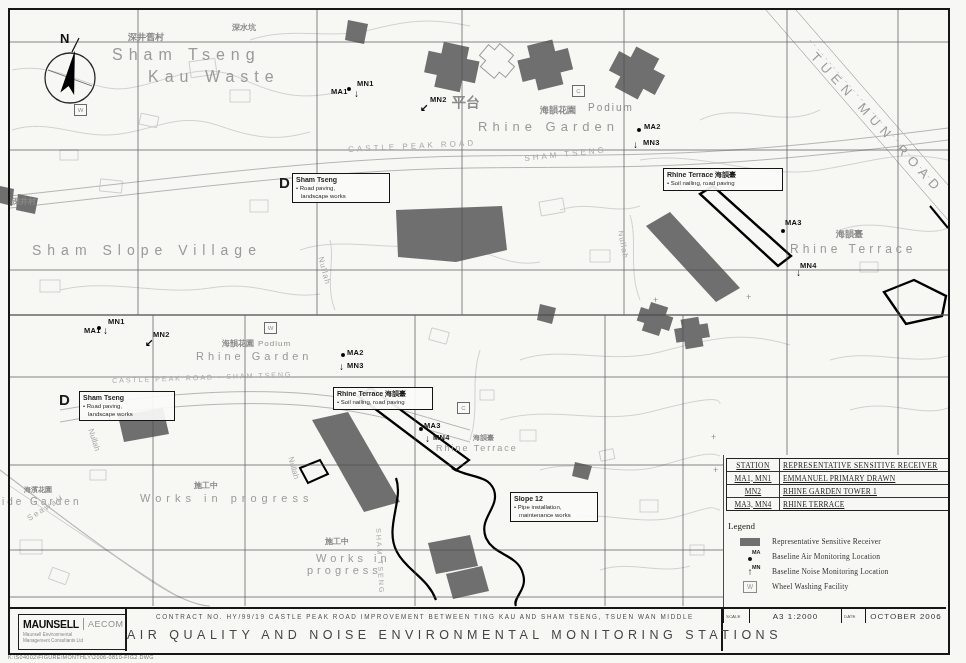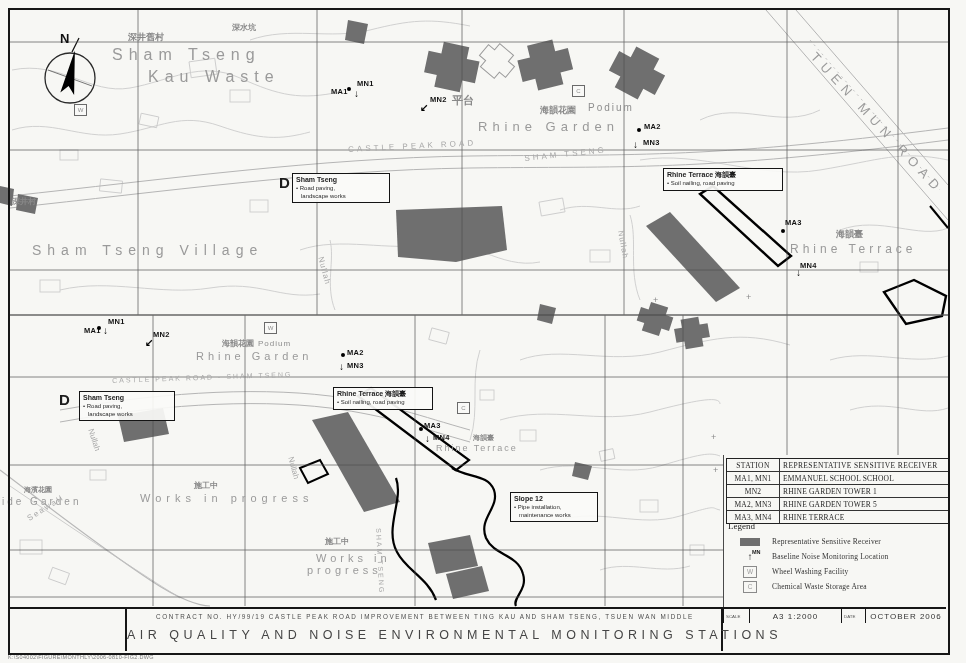--- a/index.html
+++ b/index.html
@@ -25,21 +25,21 @@
   .callout{position:absolute;border:1.6px solid #141414;background:rgba(250,250,247,.93);
         padding:2px 3px 2px 3px;}
   .callout .co-title{font-size:7px;font-weight:bold;color:#1d1d1d;line-height:1.25;}
   .callout .co-line{font-size:6px;color:#2c2c2c;line-height:1.3;white-space:pre;}
   
   .legend-panel{position:absolute;left:723px;top:455px;width:227px;height:152px;background:#f7f7f4;
         border-left:1px solid #4a4a4a;font-family:"Liberation Serif",serif;}
   .rsr-table{position:absolute;left:2px;top:3px;width:221px;border:1.6px solid #222;border-collapse:collapse;}
   .rsr-table .tr{display:grid;grid-template-columns:52px 1fr;border-bottom:1px solid #333;}
   .rsr-table .tr:last-child{border-bottom:none;}
-  .rsr-table .td{font-size:7.5px;color:#1f1f1f;padding:1.5px 3px;letter-spacing:.2px;border-left:1px solid #333;}
+  .rsr-table .td{font-size:7.5px;color:#1f1f1f;padding:1.5px 3px;letter-spacing:.2px;border-left:1px solid #333;text-decoration:underline;}
   .rsr-table .td:first-child{border-left:none;text-align:center;}
   .legend-list{position:absolute;left:4px;top:66px;width:220px;}
   .legend-title{font-size:9px;color:#222;margin-bottom:3px;}
   .legend-item{display:flex;align-items:center;height:15px;}
   .lg-sym{width:44px;display:flex;justify-content:center;align-items:center;position:relative;height:14px;}
   .lg-text{font-size:7.5px;color:#333;letter-spacing:.2px;}
   .sym-receiver{width:20px;height:8px;background:#6f6f6f;}
   .sym-air-dot{width:4px;height:4px;background:#111;border-radius:50%;margin-top:5px;}
   .sym-arrow{font-size:10px;font-weight:bold;color:#111;font-family:"Liberation Sans",sans-serif;line-height:1;}
   .sym-tag{position:absolute;left:24px;top:-1px;font-size:5.5px;font-weight:bold;color:#222;
@@ -205,28 +205,28 @@
       <line x1="10" y1="597" x2="948" y2="597"></line>
     </g>
   </svg>
 
   <div id="label-layer">
       <div class="lbl nmark" style="left: 60px; top: 32px; font-size: 13px; letter-spacing: 0px; transform: none;">N</div>
       <div class="lbl cn" style="left: 128px; top: 33px; font-size: 9px; letter-spacing: 0px; transform: none;">深井舊村</div>
       <div class="lbl big" style="left: 112px; top: 47px; font-size: 16px; letter-spacing: 6px; transform: none;">Sham Tseng</div>
       <div class="lbl big" style="left: 148px; top: 69px; font-size: 16px; letter-spacing: 6px; transform: none;">Kau Waste</div>
       <div class="lbl cn" style="left: 232px; top: 24px; font-size: 8px; letter-spacing: 0px; transform: none;">深水坑</div>
-      <div class="lbl cn" style="left: 452px; top: 95px; font-size: 11px; letter-spacing: 0px; transform: none;">平台</div>
+      <div class="lbl cn" style="left: 452px; top: 95px; font-size: 14px; letter-spacing: 0px; transform: none;">平台</div>
       <div class="lbl cn" style="left: 540px; top: 106px; font-size: 9px; letter-spacing: 0px; transform: none;">海韻花園</div>
       <div class="lbl mid" style="left: 588px; top: 103px; font-size: 10px; letter-spacing: 2px; transform: none;">Podium</div>
       <div class="lbl big" style="left: 478px; top: 120px; font-size: 13px; letter-spacing: 5px; transform: none;">Rhine Garden</div>
       <div class="lbl road" style="left: 348px; top: 146px; font-size: 8px; letter-spacing: 3px; transform: rotate(-3deg);">CASTLE PEAK ROAD</div>
       <div class="lbl road" style="left: 524px; top: 155px; font-size: 8px; letter-spacing: 3px; transform: rotate(-6deg);">SHAM TSENG</div>
       <div class="lbl big" style="left: 818px; top: 50px; font-size: 13px; letter-spacing: 6px; transform: rotate(47deg);">TUEN MUN ROAD</div>
-      <div class="lbl big" style="left: 32px; top: 243px; font-size: 14px; letter-spacing: 6px; transform: none;">Sham Tseng Village</div>
+      <div class="lbl big" style="left: 32px; top: 243px; font-size: 14px; letter-spacing: 6px; transform: none;">Sham Slope Village</div>
       <div class="lbl cn" style="left: 12px; top: 198px; font-size: 8px; letter-spacing: 0px; transform: none; text-align: center;">深井村</div>
       <div class="lbl cn" style="left: 836px; top: 230px; font-size: 9px; letter-spacing: 0px; transform: none;">海韻臺</div>
       <div class="lbl big" style="left: 790px; top: 243px; font-size: 12px; letter-spacing: 4px; transform: none;">Rhine Terrace</div>
       <div class="lbl road" style="left: 324px; top: 256px; font-size: 8px; letter-spacing: 1px; transform: rotate(75deg);">Nullah</div>
       <div class="lbl road" style="left: 624px; top: 230px; font-size: 8px; letter-spacing: 1px; transform: rotate(80deg);">Nullah</div>
       <div class="lbl dmark" style="left: 279px; top: 175px; font-size: 15px; letter-spacing: 0px; transform: none;">D</div>
       <div class="lbl plusmark" style="left: 653px; top: 296px; font-size: 9px; letter-spacing: 0px; transform: none;">+</div>
       <div class="lbl plusmark" style="left: 746px; top: 293px; font-size: 9px; letter-spacing: 0px; transform: none;">+</div>
       <div class="st-label" style="left: 331px; top: 88px;">MA1</div>
       <div class="st-dot" style="left: 347px; top: 87px;"></div>
@@ -306,71 +306,79 @@
     </div>
 
   <div class="legend-panel">
     <div class="rsr-table" id="rsr-table">
         <div class="tr">
           <div class="td" style="letter-spacing: 0.4px;">STATION</div>
           <div class="td" style="letter-spacing: 0.4px;">REPRESENTATIVE SENSITIVE RECEIVER</div>
         </div>
         <div class="tr">
           <div class="td">MA1, MN1</div>
-          <div class="td">EMMANUEL SCHOOL SCHOOL</div>
+          <div class="td">EMMANUEL PRIMARY DRAWN</div>
         </div>
         <div class="tr">
           <div class="td">MN2</div>
           <div class="td">RHINE GARDEN TOWER 1</div>
-        </div>
-        <div class="tr">
-          <div class="td">MA2, MN3</div>
-          <div class="td">RHINE GARDEN TOWER 5</div>
         </div>
         <div class="tr">
           <div class="td">MA3, MN4</div>
           <div class="td">RHINE TERRACE</div>
         </div>
       </div>
     <div class="legend-list">
       <div class="legend-title">Legend</div>
       <div id="legend-items">
           <div class="legend-item">
             <div class="lg-sym">
               <div class="sym-receiver"></div>
             </div>
             <div class="lg-text">Representative Sensitive Receiver</div>
+          </div>
+          <div class="legend-item">
+            <div class="lg-sym">
+              <div class="sym-air-dot"></div>
+              <span class="sym-tag">MA</span>
+            </div>
+            <div class="lg-text">Baseline Air Monitoring Location</div>
           </div>
           <div class="legend-item">
             <div class="lg-sym">
               <div class="sym-arrow">↑</div>
               <span class="sym-tag">MN</span>
             </div>
             <div class="lg-text">Baseline Noise Monitoring Location</div>
           </div>
           <div class="legend-item">
             <div class="lg-sym">
               <div class="sym-box">W</div>
             </div>
             <div class="lg-text">Wheel Washing Facility</div>
           </div>
-          <div class="legend-item">
-            <div class="lg-sym">
-              <div class="sym-box">C</div>
-            </div>
-            <div class="lg-text">Chemical Waste Storage Area</div>
-          </div>
         </div>
     </div>
   </div>
 
   <div class="titleblock">
     <div class="tb-div" style="left:117px"></div>
     <div class="tb-div" style="left:713px"></div>
 
+    <div class="logo-box">
+      <div class="logo-row">
+        <span class="logo-maunsell">MAUNSELL</span>
+        <span class="logo-sep"></span>
+        <span class="logo-aecom">AECOM</span>
+      </div>
+      <div class="logo-sub">
+        <div>Maunsell Environmental</div>
+        <div>Management Consultants Ltd</div>
+      </div>
+    </div>
 
     <div class="tb-middle">
       <div class="tb-contract">CONTRACT NO. HY/99/19 CASTLE PEAK ROAD IMPROVEMENT BETWEEN TING KAU AND SHAM TSENG, TSUEN WAN MIDDLE</div>
       <div class="tb-title">AIR QUALITY AND NOISE ENVIRONMENTAL MONITORING STATIONS</div>
     </div>
 
     <div class="tb-right">
       <div class="tb-row" style="grid-template-columns:26px 92px 24px 81px;height:14px;">
         <div class="tb-cell tb-lab">SCALE</div>
         <div class="tb-cell tb-val">A3 1:2000</div>

